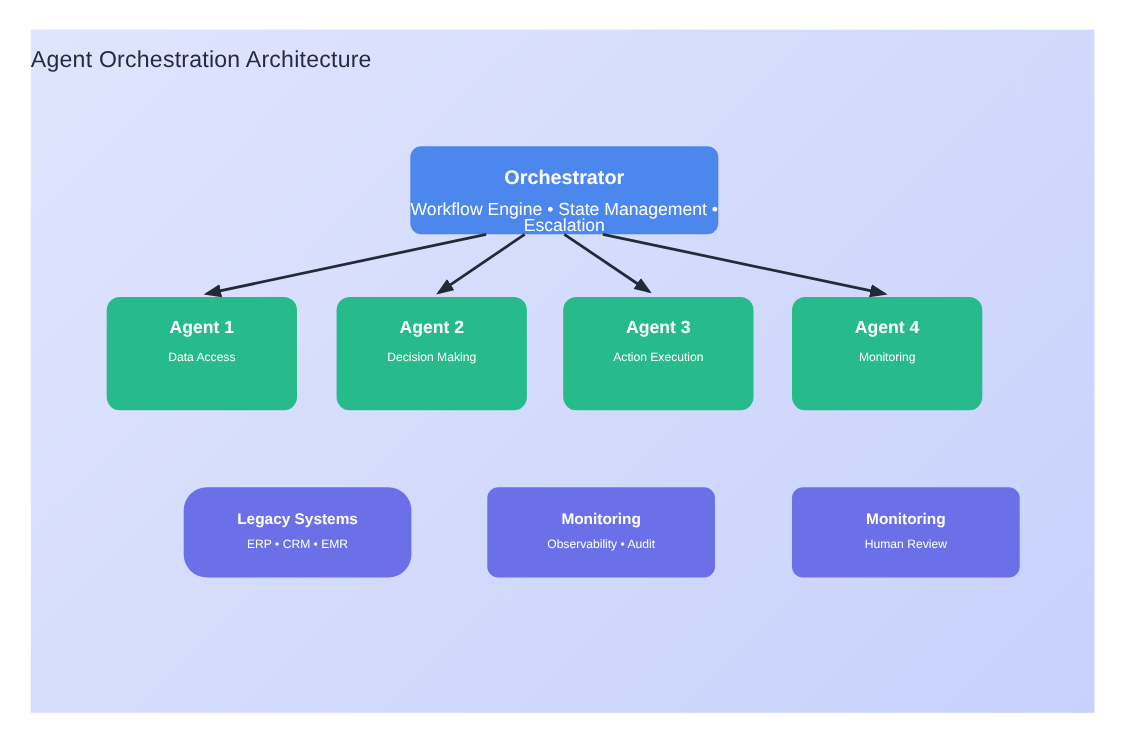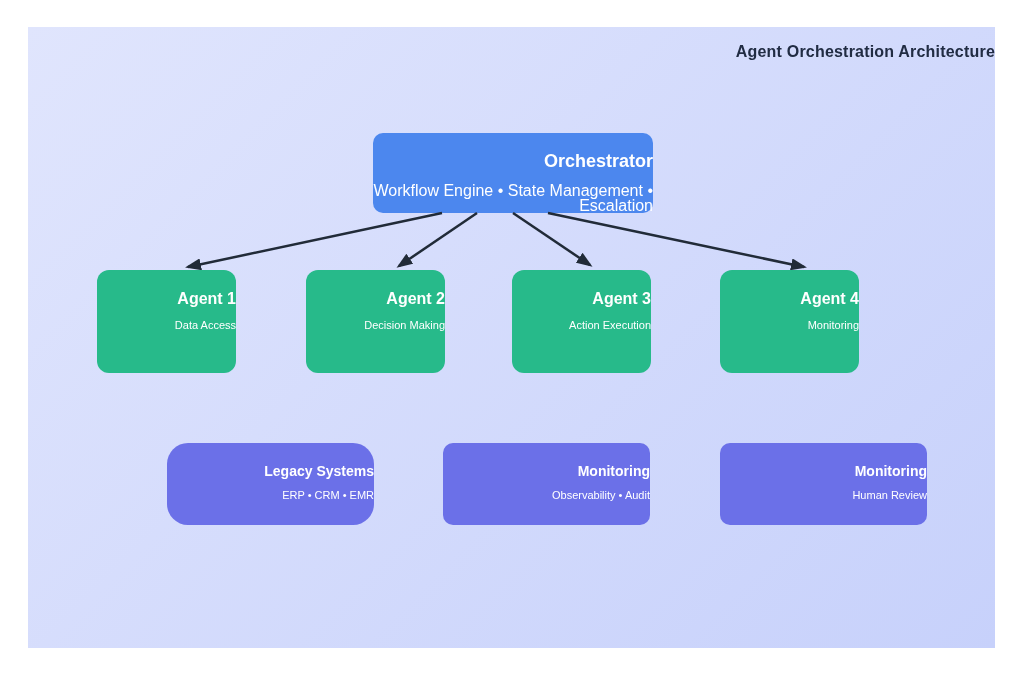--- a/index.html
+++ b/index.html
@@ -21,49 +21,49 @@
     top: 27px;
     width: 967px;
     height: 621px;
     background: linear-gradient(135deg, var(--canvas-from, #e0e5fd) 0%, var(--canvas-to, #c7d1fb) 100%);
   }
   .diagram-title {
     position: absolute;
     top: 16px;
     left: 0;
     width: 100%;
-    text-align: right;
-    font-size: 16px;
-    font-weight: bold;
+    text-align: left;
+    font-size: 21px;
+    font-weight: normal;
     color: var(--title-text, #212c43);
     letter-spacing: 0.2px;
   }
   .node {
     position: absolute;
     color: var(--node-text, #ffffff);
-    text-align: right;
+    text-align: center;
     box-sizing: border-box;
   }
   .node .node-title {
     font-weight: bold;
   }
   .node-orchestrator {
     left: 345px;
     top: 106px;
     width: 280px;
     height: 80px;
     border-radius: 10px;
     background: var(--orchestrator, #4c87ee);
     padding-top: 17px;
   }
   .node-orchestrator .node-title { font-size: 18px; line-height: 22px; }
   .node-orchestrator .node-sub   { font-size: 16px; line-height: 15px; margin-top: 11px; }
   .node-agent {
     top: 243px;
-    width: 139px;
+    width: 173px;
     height: 103px;
     border-radius: 12px;
     background: var(--agent, #27ba8a);
     padding-top: 19px;
   }
   .node-agent .node-title { font-size: 16px; line-height: 20px; }
   .node-agent .node-sub   { font-size: 11px; line-height: 14px; margin-top: 9px; }
   .node-support {
     top: 416px;
     width: 207px;

